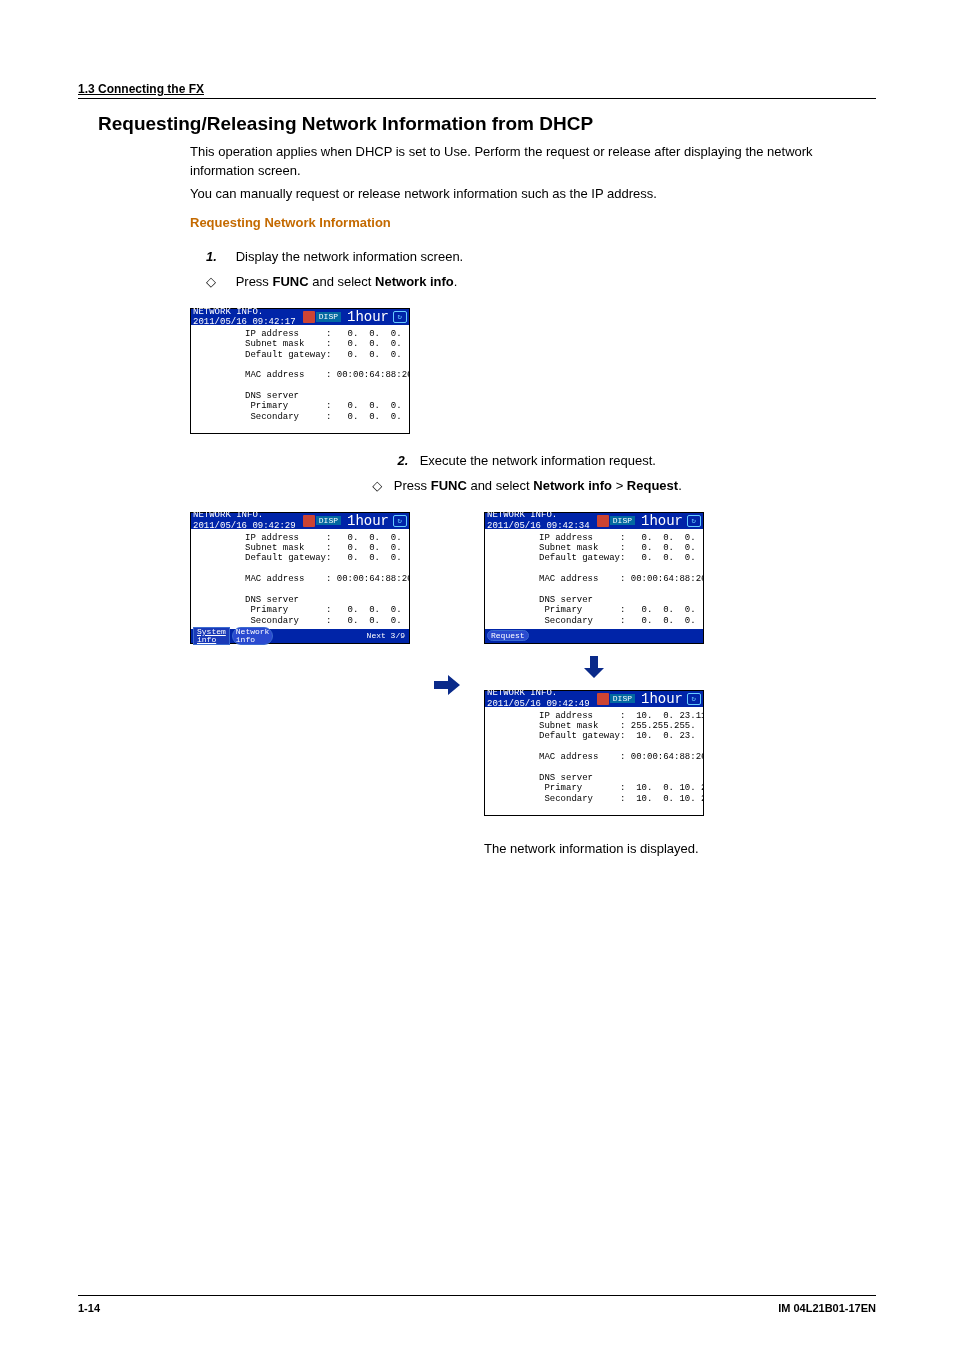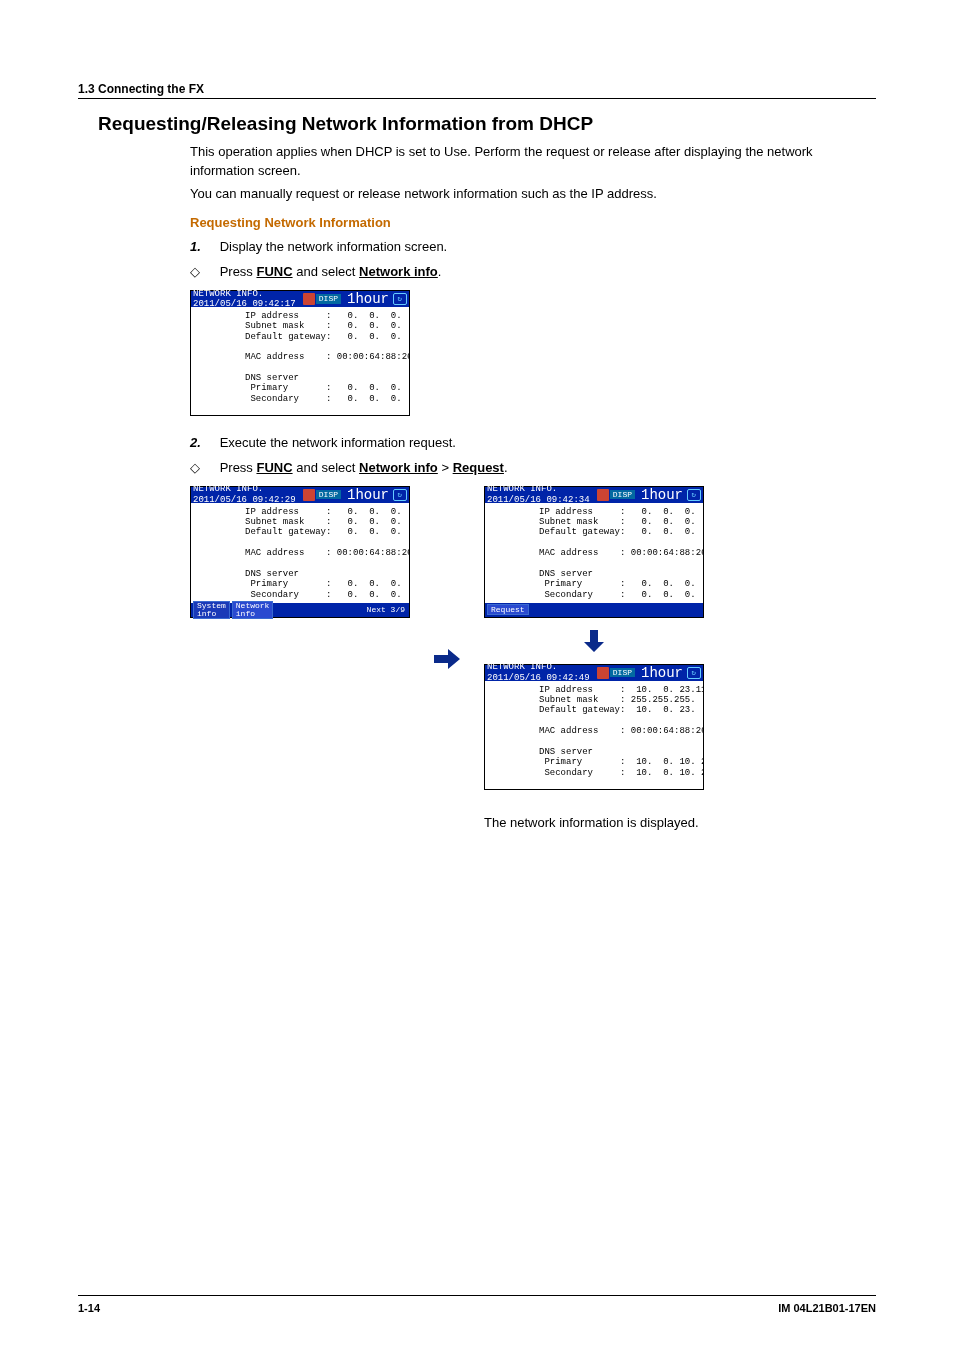--- a/index.html
+++ b/index.html
@@ -1,42 +1,42 @@
 <!DOCTYPE html>
 <html><head>
 <meta charset="utf-8">
 <style>
   html,body{margin:0;padding:0;background:#fff;font-family:Arial,Helvetica,sans-serif;color:#000;}
   .page{width:954px;height:1350px;position:relative;box-sizing:border-box;padding:82px 78px 0 78px;}
-  .breadcrumb{font-size:12px;font-weight:bold;margin-bottom:0;}
+  .breadcrumb{font-size:12px;font-weight:bold;margin-bottom:0;text-decoration:underline;}
   .hr-top{border:none;border-top:1px solid #000;margin:2px 0 14px 0;}
   .h2{font-size:19px;font-weight:bold;margin:0 0 8px 20px;}
   .body{font-size:13px;line-height:1.45;margin-left:112px;margin-right:20px;}
   .body p{margin:0 0 4px 0;}
   .h3{font-size:13px;font-weight:bold;color:#c46a00;margin:10px 0 6px 0;}
-  ol.steps{list-style:none;padding:0;margin:0;}
+  ol.steps{list-style:none;padding:0;margin:16px;}
   ol.steps>li{margin-bottom:6px;}
   .stepnum{font-style:italic;font-weight:bold;display:inline-block;width:26px;}
   .diamond{display:inline-block;width:26px;}
   .diamond::before{content:"\25C7";}
-  .b{font-weight:bold;text-decoration:underline;}
+  .b{font-weight:bold;}
   .shots{margin-top:8px;}
   .shot-row{display:flex;align-items:flex-start;gap:24px;margin-bottom:12px;}
   .shot-col{display:flex;flex-direction:column;gap:12px;}
   .shot{width:218px;font-family:"Courier New",monospace;font-size:9px;line-height:1.15;border:1px solid #000;background:#fff;position:relative;}
   .shot .titlebar{background:#0024a8;color:#fff;display:flex;align-items:center;height:16px;padding:0 2px;}
   .shot .titlebar .tleft{flex:0 0 auto;white-space:pre;}
   .shot .titlebar .tfill{flex:1;}
   .shot .titlebar .disp{background:#0369a1;color:#fff;padding:0 3px;margin-right:2px;font-size:8px;}
   .shot .titlebar .ihour{color:#fff;padding:0 4px;font-size:14px;}
   .shot .titlebar .loop{width:12px;height:10px;border:1px solid #6cf;border-radius:2px;display:inline-flex;align-items:center;justify-content:center;color:#6cf;font-size:8px;}
   .shot .content{padding:4px 6px 4px 6px;white-space:pre;color:#000;height:108px;box-sizing:border-box;overflow:hidden;margin-left:48px;}
   .shot .footer{background:#0024a8;color:#fff;height:14px;display:flex;align-items:center;padding:0 2px;}
   .shot .footer .btn{border:1px solid #3a6ad0;background:#1a3ab8;padding:0 3px;margin-right:2px;font-size:8px;}
-  .shot .footer .btn.sel{background:#2a4ad0;}
+  .shot .footer .btn.sel{background:#2a4ad0;border-radius:9px;}
   .shot .footer .spacer{flex:1;}
   .shot .footer .next{font-size:8px;padding-right:2px;}
   .shot .footer.req{}
   .arrow-right{align-self:center;}
   .arrow-right svg{display:block;}
   .arrow-down{align-self:center;margin:0 auto;}
   .arrow-down svg{display:block;margin:0 auto;}
   .caption{font-size:13px;margin-top:12px;}
   .page-footer{position:absolute;left:78px;right:78px;bottom:36px;}
   .page-footer .hr-bot{border:none;border-top:1px solid #000;margin:0 0 6px 0;}
@@ -88,21 +88,21 @@
 
 DNS server
  Primary       :   0.  0.  0.  0
  Secondary     :   0.  0.  0.  0
 
 Host name
  FX1000</div>
       </div>
     </div>
 
-    <ol class="steps" style="margin-top:18px;">
+    <ol class="steps" style="margin-top:18px;text-align:center;">
       <li>
         <span class="stepnum">2.</span>
         <span>Execute the network information request.</span>
       </li>
       <li>
         <span class="diamond"></span>
         <span>Press </span><span class="b">FUNC</span><span> and select </span><span class="b">Network info</span><span> &gt; </span><span class="b">Request</span><span>.</span>
       </li>
     </ol>
 
@@ -124,21 +124,21 @@
 
 MAC address    : 00:00:64:88:26:28
 
 DNS server
  Primary       :   0.  0.  0.  0
  Secondary     :   0.  0.  0.  0
 
 Host name
  FX1000</div>
           <div class="footer">
-            <span class="btn" style="white-space:pre;line-height:1;">System
+            <span class="btn" style="white-space:pre;line-height:1;text-decoration:underline;">System
 info</span>
             <span class="btn sel" style="white-space:pre;line-height:1;">Network
 info</span>
             <span class="spacer"></span>
             <span class="next">Next 3/9</span>
           </div>
         </div>
 
         <div class="arrow-right">
           <svg width="26" height="20">

